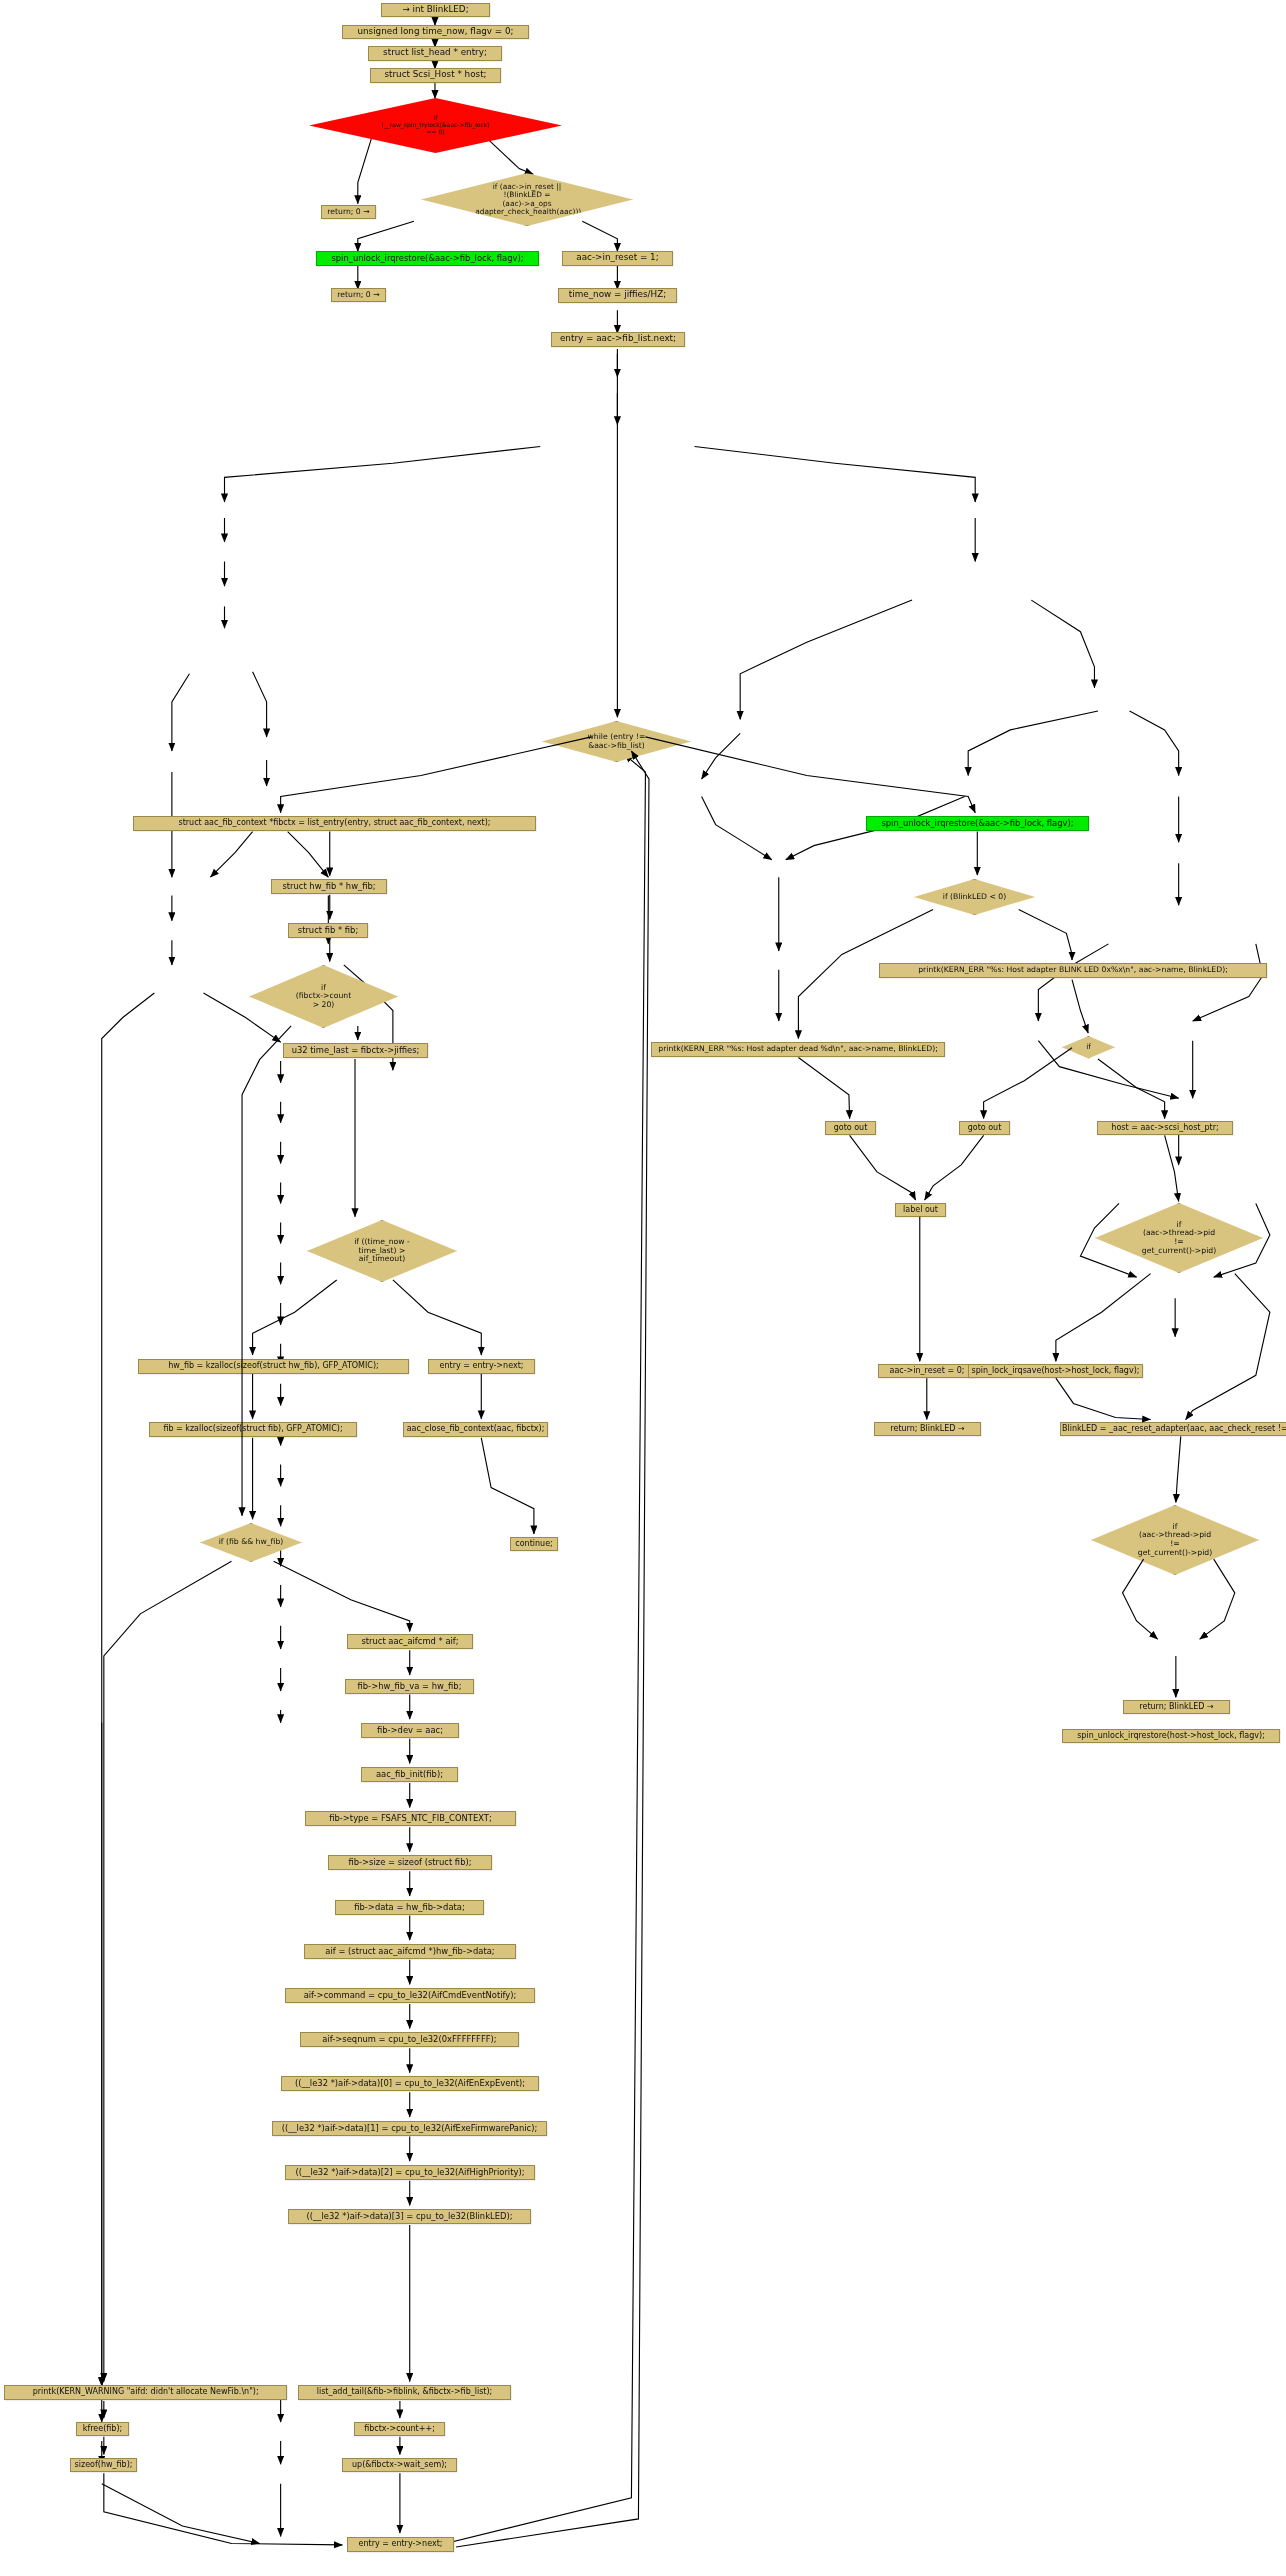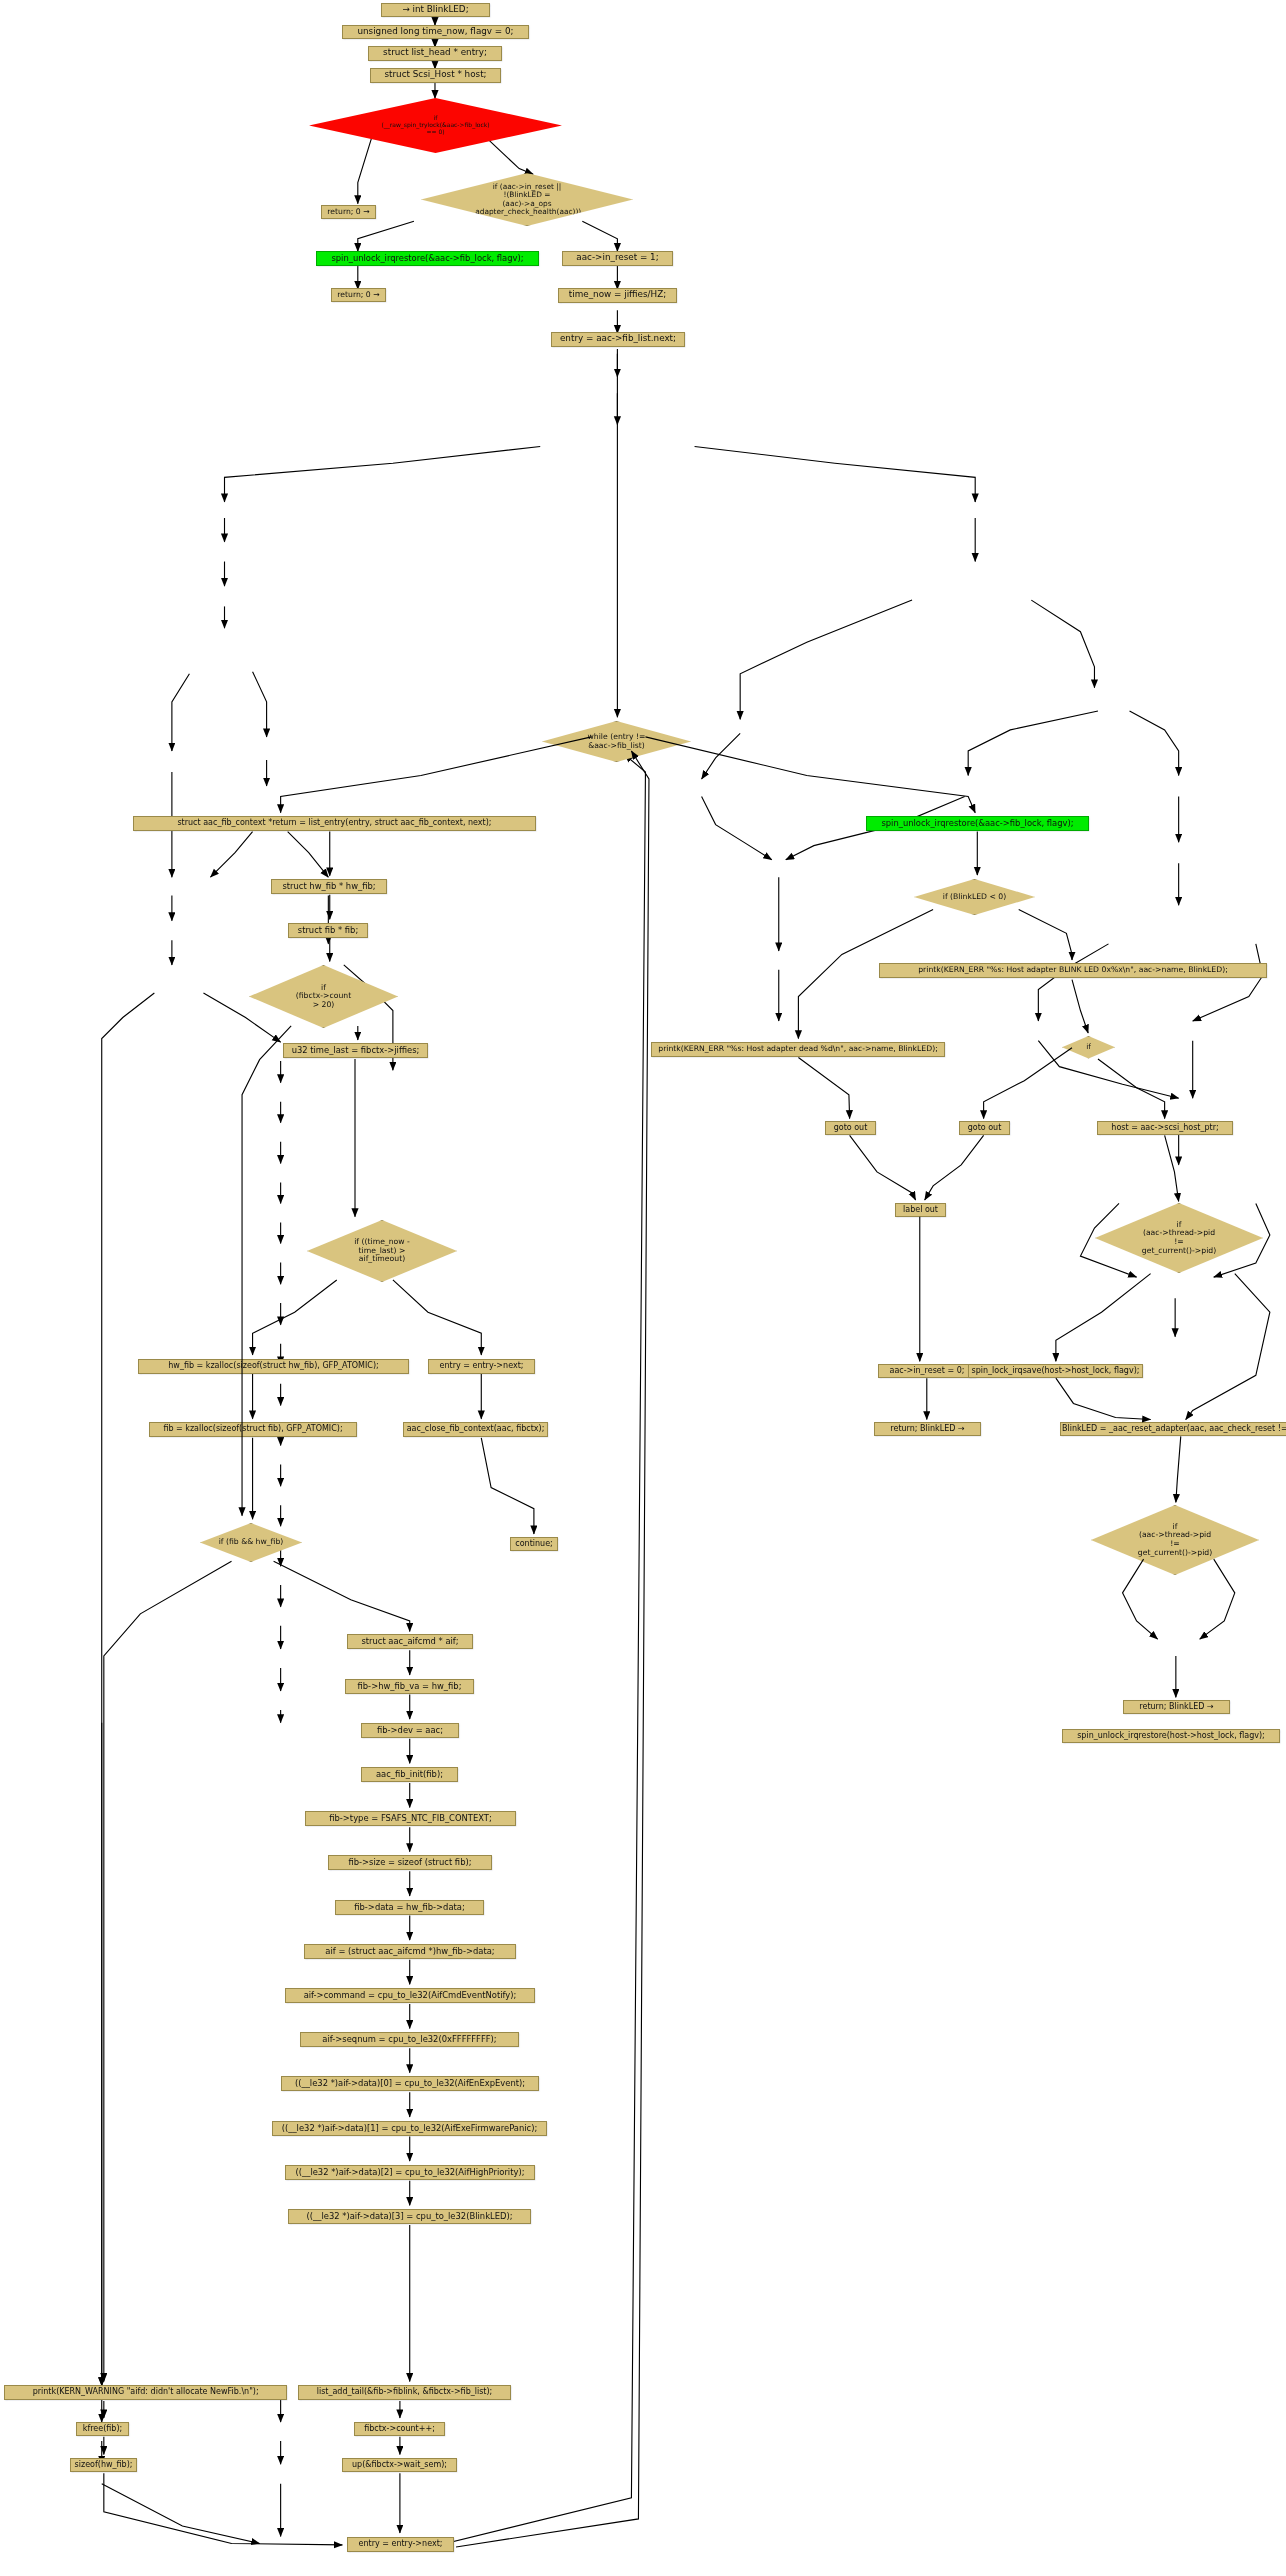--- a/index.html
+++ b/index.html
@@ -154,21 +154,21 @@
 
   <div class="node" style="left:562px;top:251px;width:111px;height:14.7px;font-size:8.8px;">aac-&gt;in_reset = 1;</div>
 
   <div class="node" style="left:558px;top:288px;width:119px;height:14.7px;font-size:8.8px;">time_now = jiffies/HZ;</div>
 
   <div class="node" style="left:551px;top:332px;width:134px;height:14.7px;font-size:8.8px;">entry = aac-&gt;fib_list.next;</div>
 
   <div class="dia" style="left:542px;top:721px;width:149px;height:41px;font-size:7.7px;">while (entry !=
 &amp;aac-&gt;fib_list)</div>
 
-  <div class="node" style="left:133px;top:816px;width:403px;height:14.7px;font-size:8px;">struct aac_fib_context *return = list_entry(entry, struct aac_fib_context, next);</div>
+  <div class="node" style="left:133px;top:816px;width:403px;height:14.7px;font-size:8px;">struct aac_fib_context *fibctx = list_entry(entry, struct aac_fib_context, next);</div>
 
   <div class="node" style="left:271px;top:879px;width:116px;height:14.7px;font-size:8.4px;">struct hw_fib * hw_fib;</div>
 
   <div class="node" style="left:288px;top:923px;width:80px;height:14.7px;font-size:8.4px;">struct fib * fib;</div>
 
   <div class="dia" style="left:249px;top:965px;width:149px;height:63px;font-size:7.7px;">if
 (fibctx-&gt;count
 &gt; 20)</div>
 
   <div class="node" style="left:283px;top:1043px;width:145px;height:14.7px;font-size:8.4px;">u32 time_last = fibctx-&gt;jiffies;</div>

